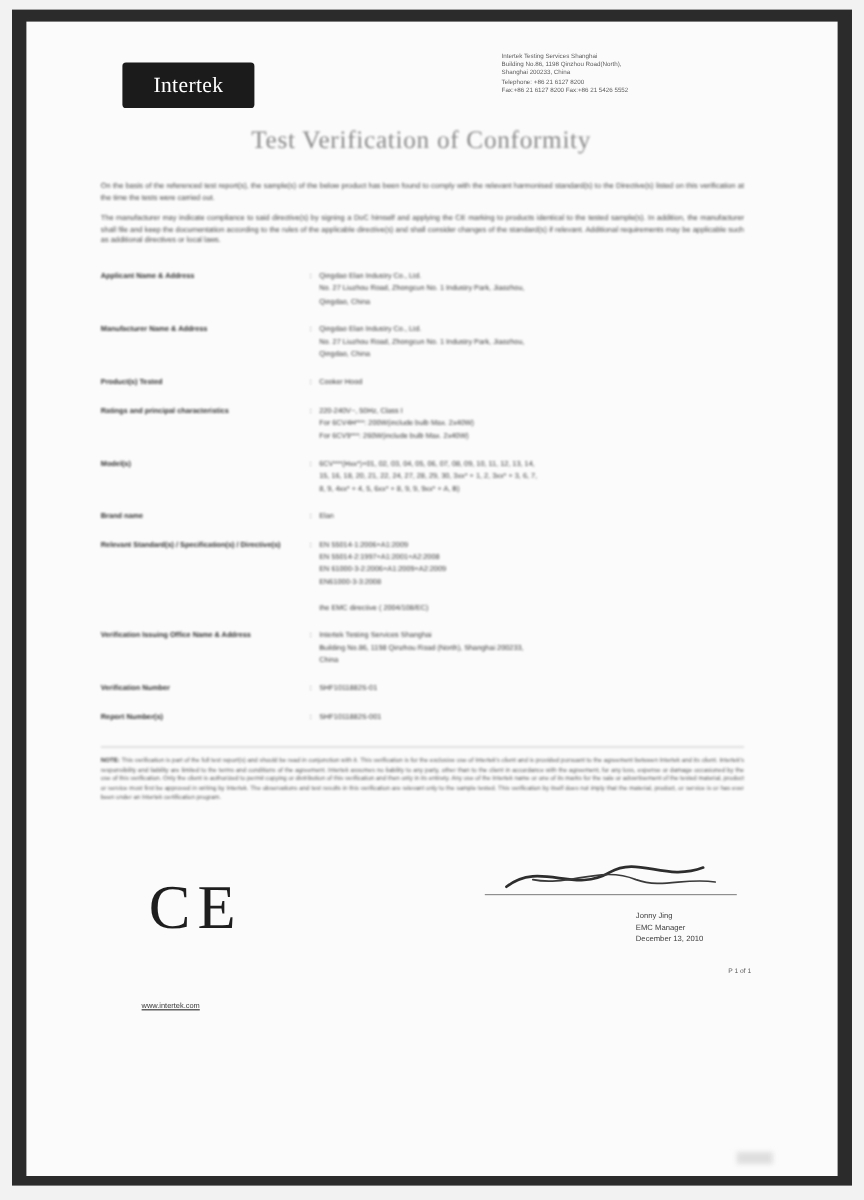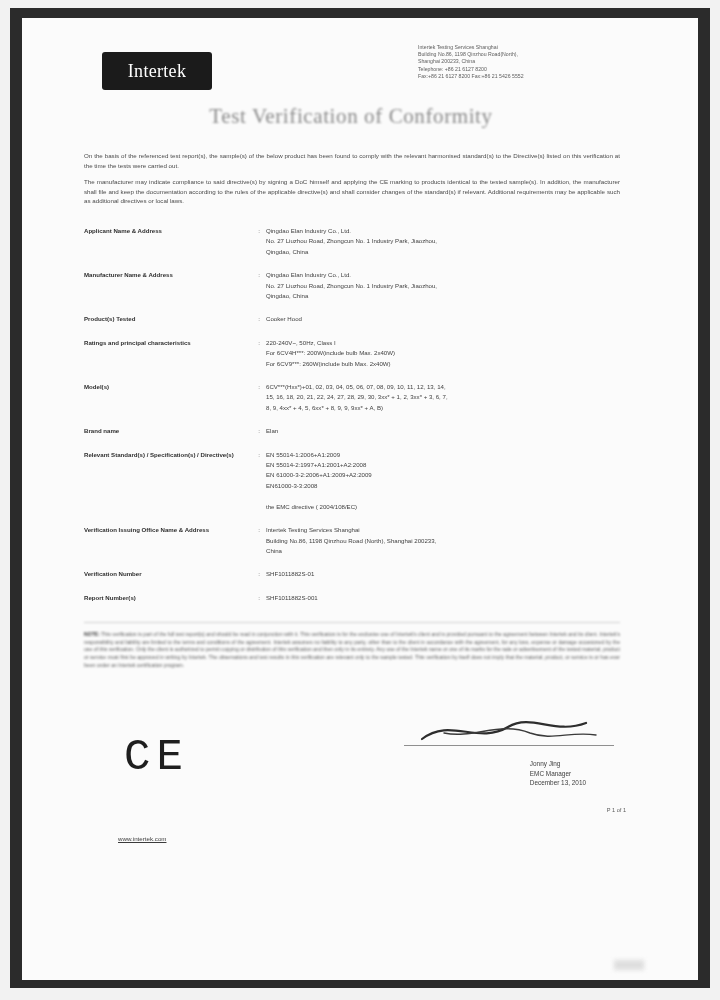--- a/index.html
+++ b/index.html
@@ -141,24 +141,24 @@
   
   .footer-zone {
     position: relative;
     margin-top: 26px;
     height: 150px;
   }
   .ce-mark {
     position: absolute;
     left: 54px;
     top: 28px;
-    font-size: 44px;
+    font-size: 52px;
     letter-spacing: 6px;
     color: #1e1e1e;
-    font-family: Liberation Mono, monospace;
+    font-family: Liberation Serif, serif;
     line-height: 68px;
   }
   .signature {
     position: absolute;
     right: 18px;
     top: 10px;
     width: 210px;
     height: 46px;
   }
   .sig-line {

